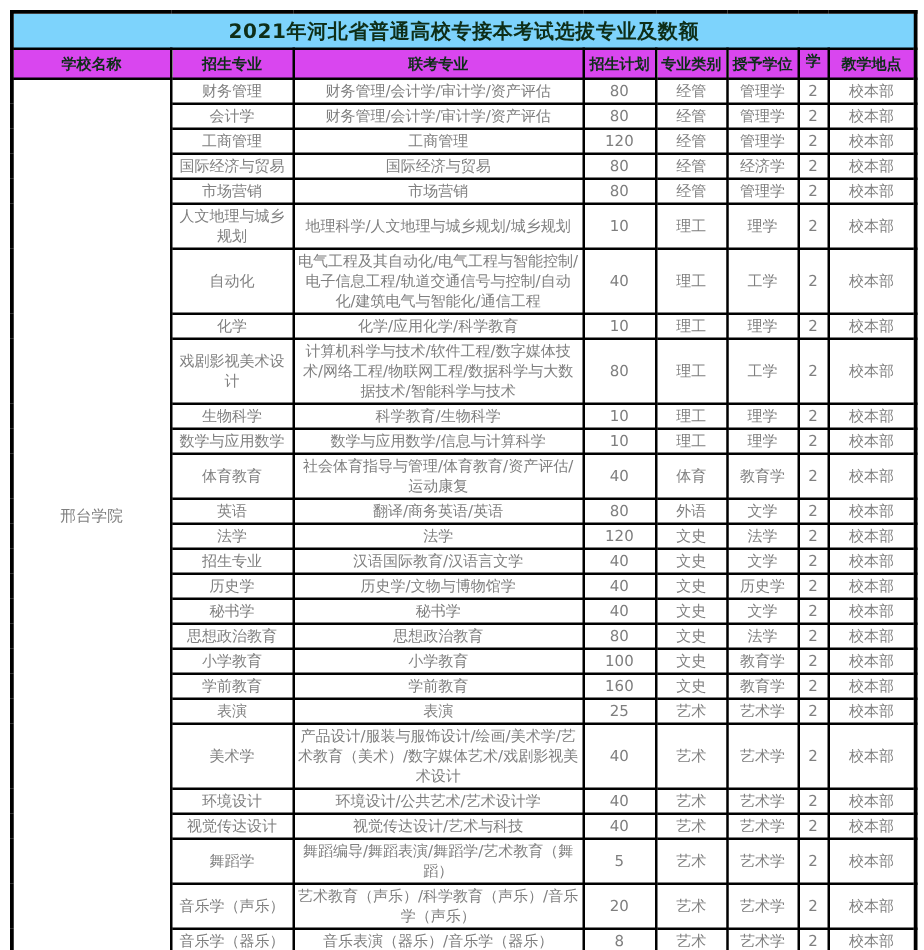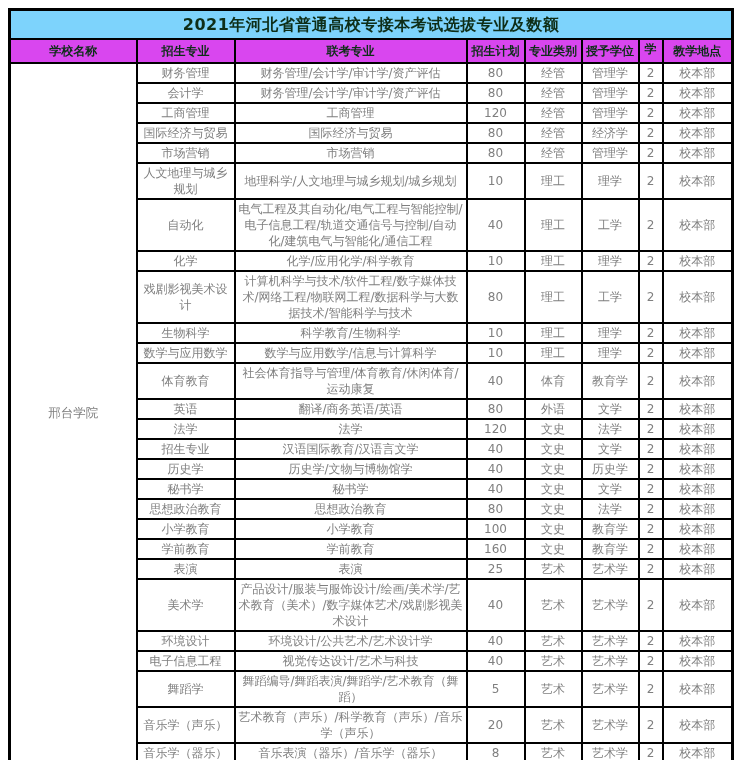--- a/index.html
+++ b/index.html
@@ -188,21 +188,21 @@
           <td class="major-cell">数学与应用数学</td>
           <td class="joint-majors-cell">数学与应用数学/信息与计算科学</td>
           <td class="plan-cell num-cell">10</td>
           <td class="category-cell">理工</td>
           <td class="degree-cell">理学</td>
           <td class="years-cell num-cell">2</td>
           <td class="location-cell">校本部</td>
         </tr>
         <tr>
           <td class="major-cell">体育教育</td>
-          <td class="joint-majors-cell">社会体育指导与管理/体育教育/休闲体育/运动康复</td>
+          <td class="joint-majors-cell">社会体育指导与管理/体育教育/资产评估/运动康复</td>
           <td class="plan-cell num-cell">40</td>
           <td class="category-cell">体育</td>
           <td class="degree-cell">教育学</td>
           <td class="years-cell num-cell">2</td>
           <td class="location-cell">校本部</td>
         </tr>
         <tr>
           <td class="major-cell">英语</td>
           <td class="joint-majors-cell">翻译/商务英语/英语</td>
           <td class="plan-cell num-cell">80</td>
@@ -295,21 +295,21 @@
         <tr>
           <td class="major-cell">环境设计</td>
           <td class="joint-majors-cell">环境设计/公共艺术/艺术设计学</td>
           <td class="plan-cell num-cell">40</td>
           <td class="category-cell">艺术</td>
           <td class="degree-cell">艺术学</td>
           <td class="years-cell num-cell">2</td>
           <td class="location-cell">校本部</td>
         </tr>
         <tr>
-          <td class="major-cell">电子信息工程</td>
+          <td class="major-cell">视觉传达设计</td>
           <td class="joint-majors-cell">视觉传达设计/艺术与科技</td>
           <td class="plan-cell num-cell">40</td>
           <td class="category-cell">艺术</td>
           <td class="degree-cell">艺术学</td>
           <td class="years-cell num-cell">2</td>
           <td class="location-cell">校本部</td>
         </tr>
         <tr>
           <td class="major-cell">舞蹈学</td>
           <td class="joint-majors-cell">舞蹈编导/舞蹈表演/舞蹈学/艺术教育（舞蹈）</td>

